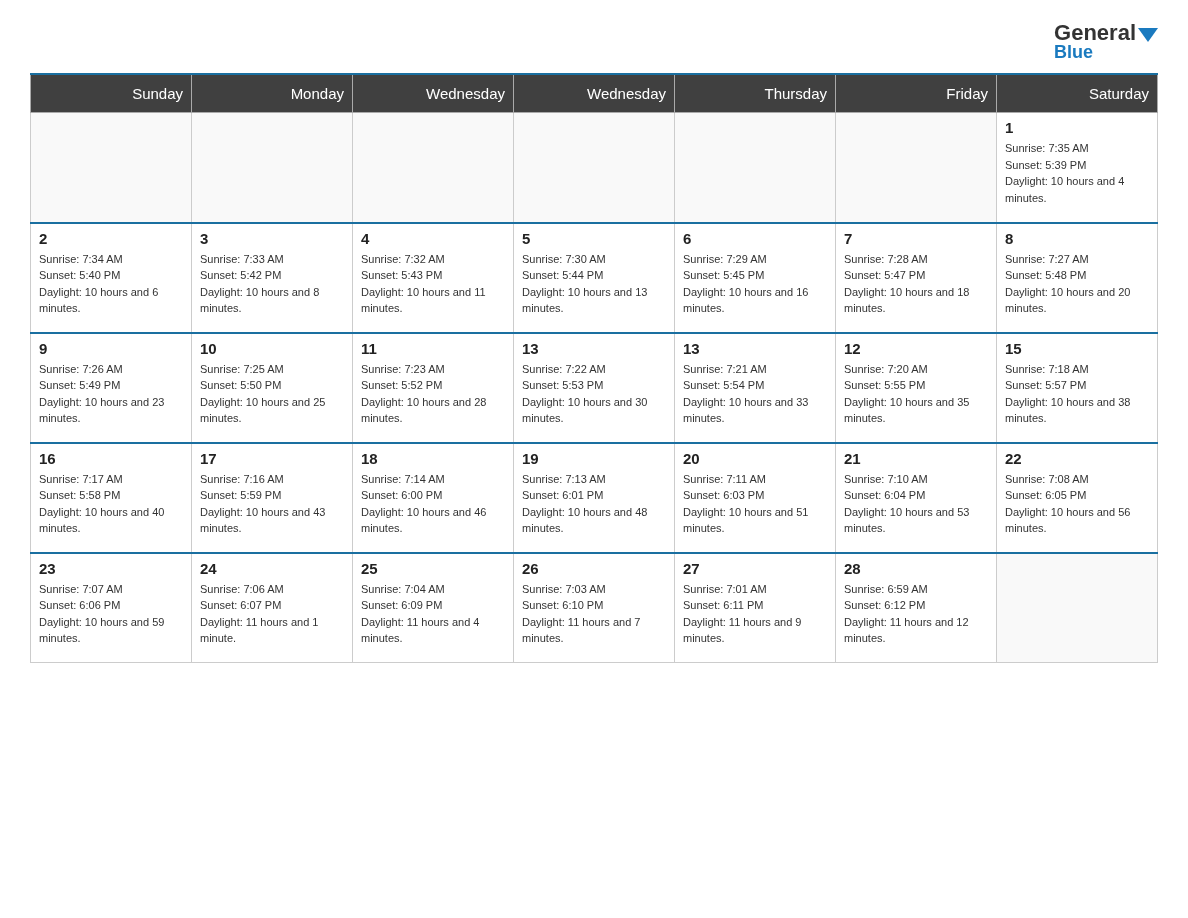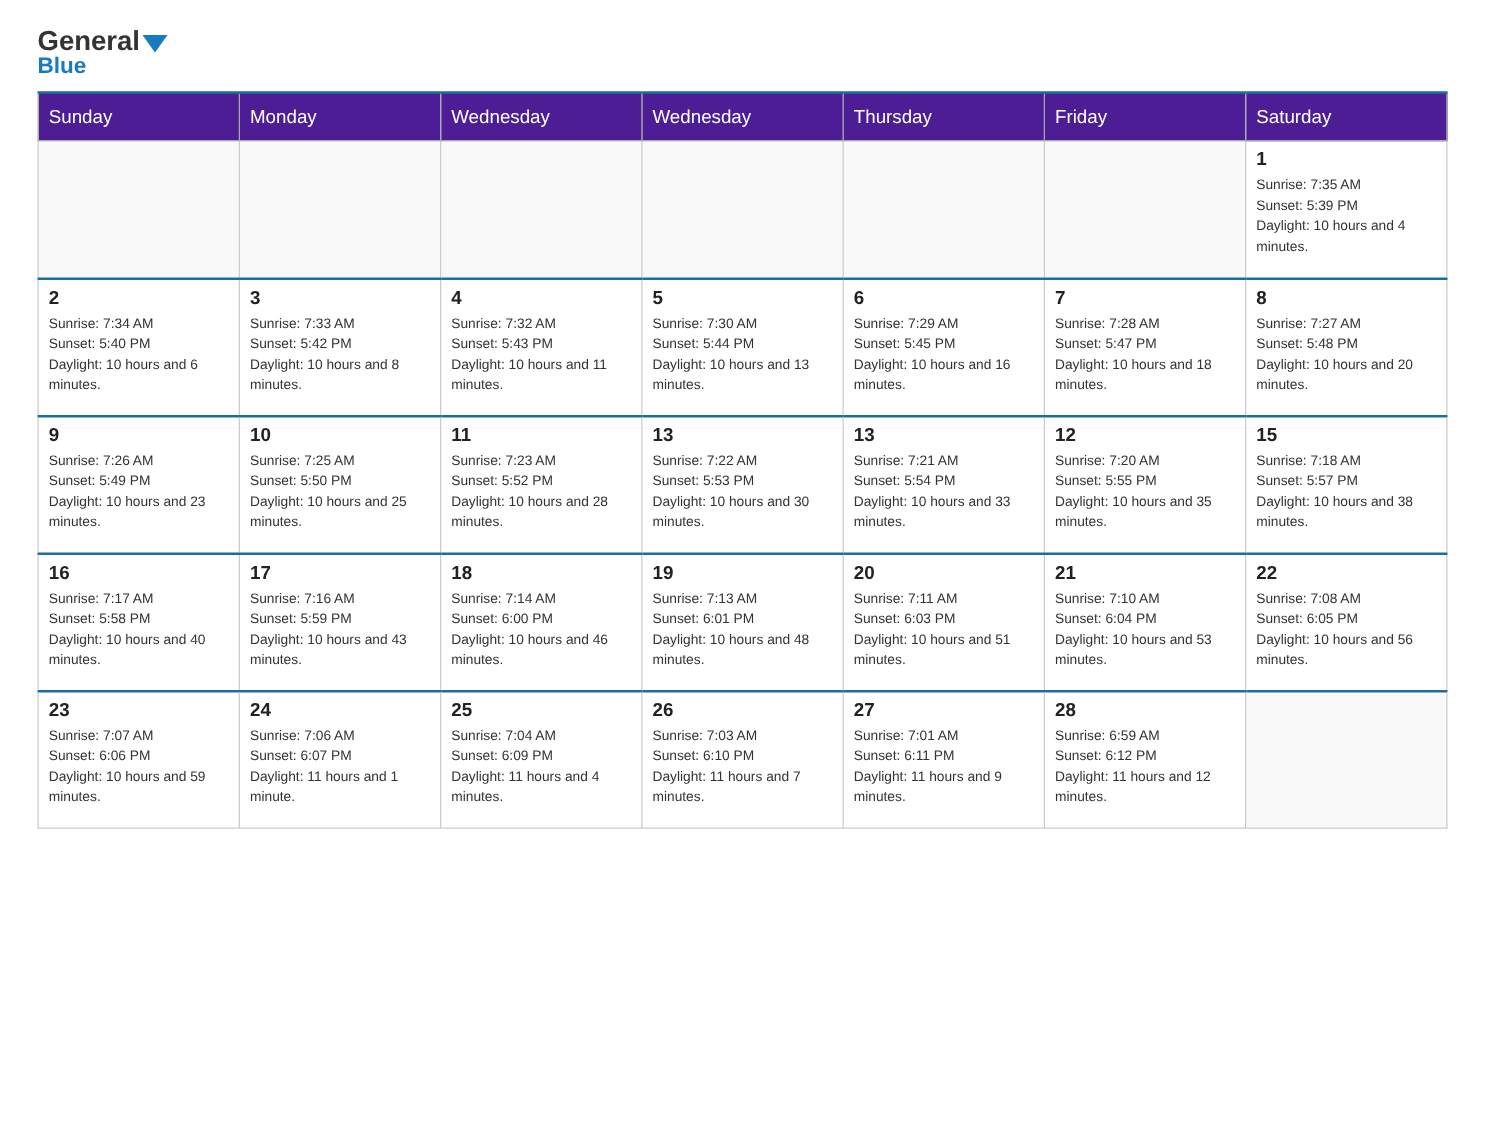--- a/index.html
+++ b/index.html
@@ -4,21 +4,21 @@
   <style>
     * { box-sizing: border-box; margin: 0; padding: 0; }
     body {
       font-family: Arial, sans-serif;
       background: #fff;
       padding: 20px 30px;
       color: #333;
     }
     .header {
       display: flex;
-      justify-content: flex-start;
+      justify-content: flex-end;
       align-items: flex-start;
       margin-bottom: 10px;
     }
     .logo {
       display: flex;
       flex-direction: column;
       align-items: flex-start;
     }
     .logo-text {
       display: flex;
@@ -55,24 +55,24 @@
       font-size: 18px;
       color: #555;
       margin-top: 4px;
     }
     .calendar {
       width: 100%;
       border-collapse: collapse;
       margin-top: 10px;
     }
     .calendar th {
-      background: #4c1d95;
+      background: #404040;
       color: #fff;
       padding: 10px 8px;
-      text-align: left;
+      text-align: right;
       font-size: 15px;
       font-weight: normal;
       border: 1px solid #aaa;
     }
     .calendar td {
       border: 1px solid #ccc;
       vertical-align: top;
       padding: 6px 8px;
       width: 14.28%;
       min-height: 110px;

